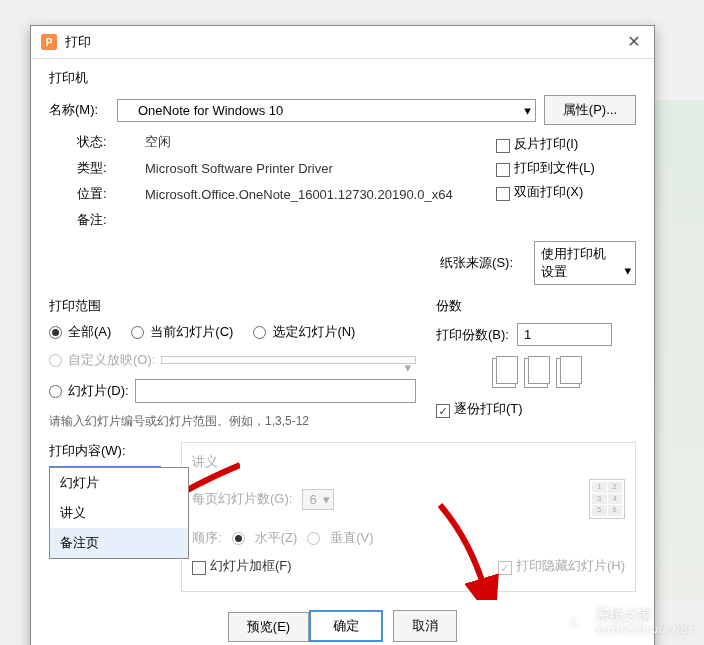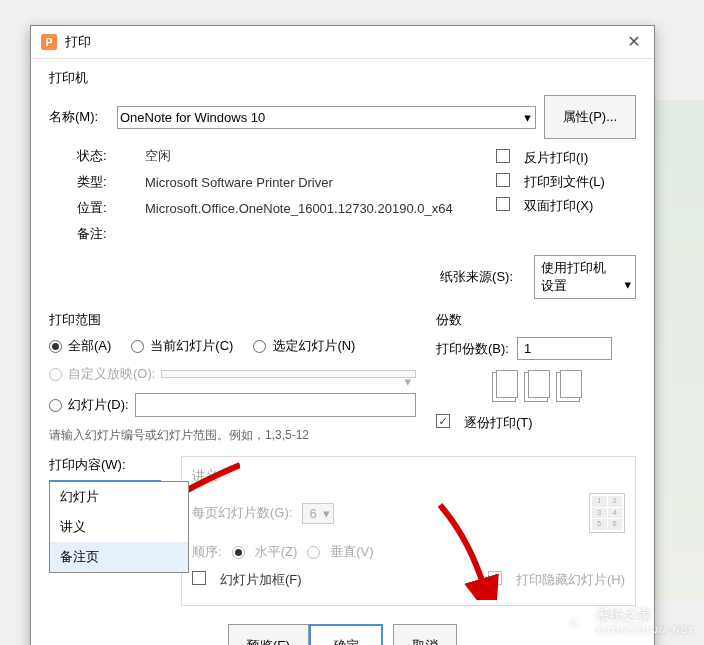--- a/index.html
+++ b/index.html
@@ -7,26 +7,26 @@
     .bg-image { position: absolute; right: 0; top: 100px; width: 60px; height: 500px; background: linear-gradient(180deg, #d4e8d4 0%, #e8f0e0 100%); opacity: 0.5; }
     .dialog { position: absolute; left: 30px; top: 25px; width: 625px; background: #fff; border: 1px solid #888; box-shadow: 0 4px 12px rgba(0,0,0,0.3); }
     .titlebar { display: flex; align-items: center; justify-content: space-between; padding: 6px 10px; border-bottom: 1px solid #e0e0e0; }
     .titlebar-left { display: flex; align-items: center; gap: 8px; }
     .app-icon { width: 16px; height: 16px; background: #ff8c42; border-radius: 2px; display: inline-flex; align-items: center; justify-content: center; color: #fff; font-size: 10px; font-weight: bold; }
     .close-btn { width: 20px; height: 20px; text-align: center; line-height: 20px; cursor: pointer; font-size: 16px; color: #555; }
     .content { padding: 10px 18px 16px 18px; }
     .section-title { margin-bottom: 8px; }
     .row { display: flex; align-items: center; margin-bottom: 8px; gap: 8px; }
     .label { min-width: 60px; }
-    .select-printer { flex: 1; border: 1px solid #999; padding: 3px 2px; background: #fff; position: relative; }
+    .select-printer { flex: 1; border: 1px solid #999; padding: 3px 20px; background: #fff; position: relative; }
     .select-printer::after { content: "▾"; position: absolute; right: 4px; }
-    .btn { border: 1px solid #999; background: #f5f5f5; padding: 12px 18px; cursor: pointer; }
+    .btn { border: 1px solid #999; background: #f5f5f5; padding: 5px 18px; cursor: pointer; }
     .btn-primary { border: 2px solid #4a90d9; background: #fff; padding: 5px 22px; }
     .info-value { flex: 1; color: #333; }
-    .checkbox-row { display: flex; align-items: flex-start; gap: 14px; margin-bottom: 6px; }
+    .checkbox-row { display: flex; align-items: flex-end; gap: 4px; margin-bottom: 6px; }
     .checkbox { width: 14px; height: 14px; border: 1px solid #666; display: inline-block; text-align: center; line-height: 12px; font-size: 11px; color: #333; }
     .checkbox.checked::before { content: "✓"; }
     .top-info { display: flex; gap: 10px; margin-left: 28px; }
     .info-left { flex: 1; }
     .info-right { width: 140px; padding-top: 2px; }
     .source-row { display: flex; justify-content: flex-end; align-items: center; gap: 21px; margin-top: 4px; margin-bottom: 12px; }
     .source-select { border: 1px solid #999; padding: 3px 20px 3px 6px; background: #fff; position: relative; width: 102px; }
     .source-select::after { content: "▾"; position: absolute; right: 4px; }
     .middle { display: flex; gap: 20px; margin-bottom: 12px; }
     .range-box { flex: 1; }

